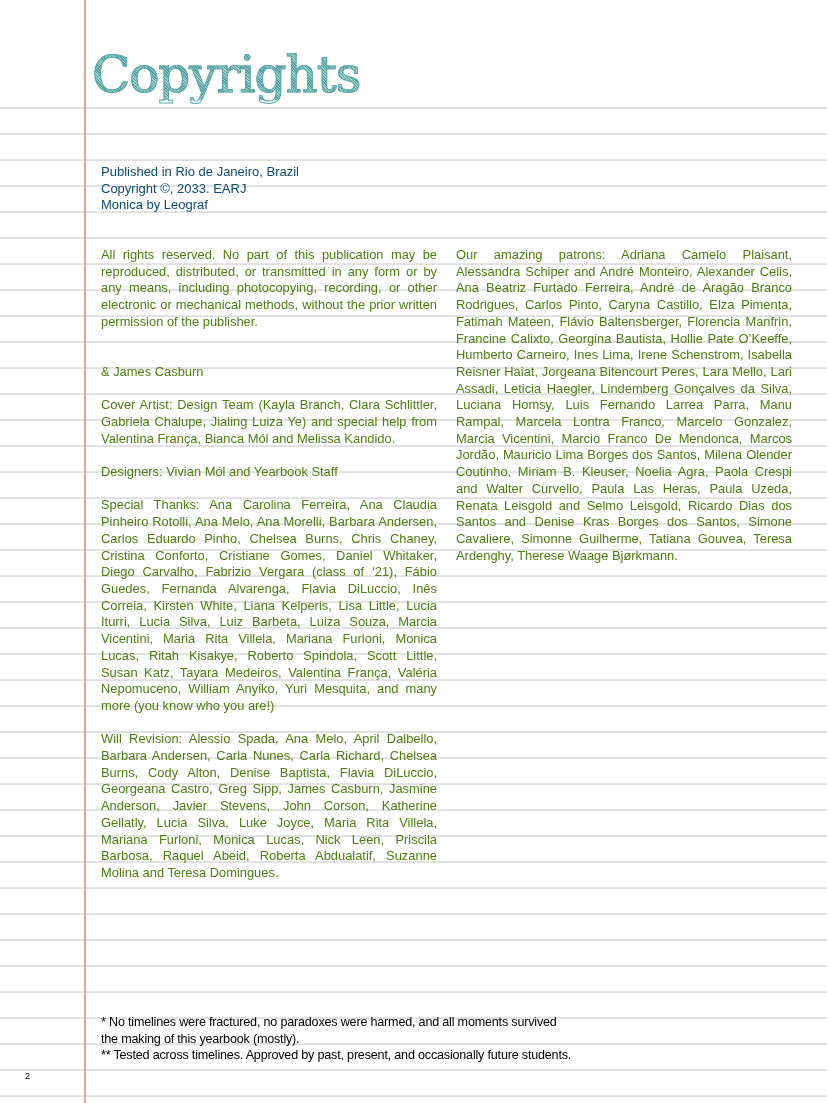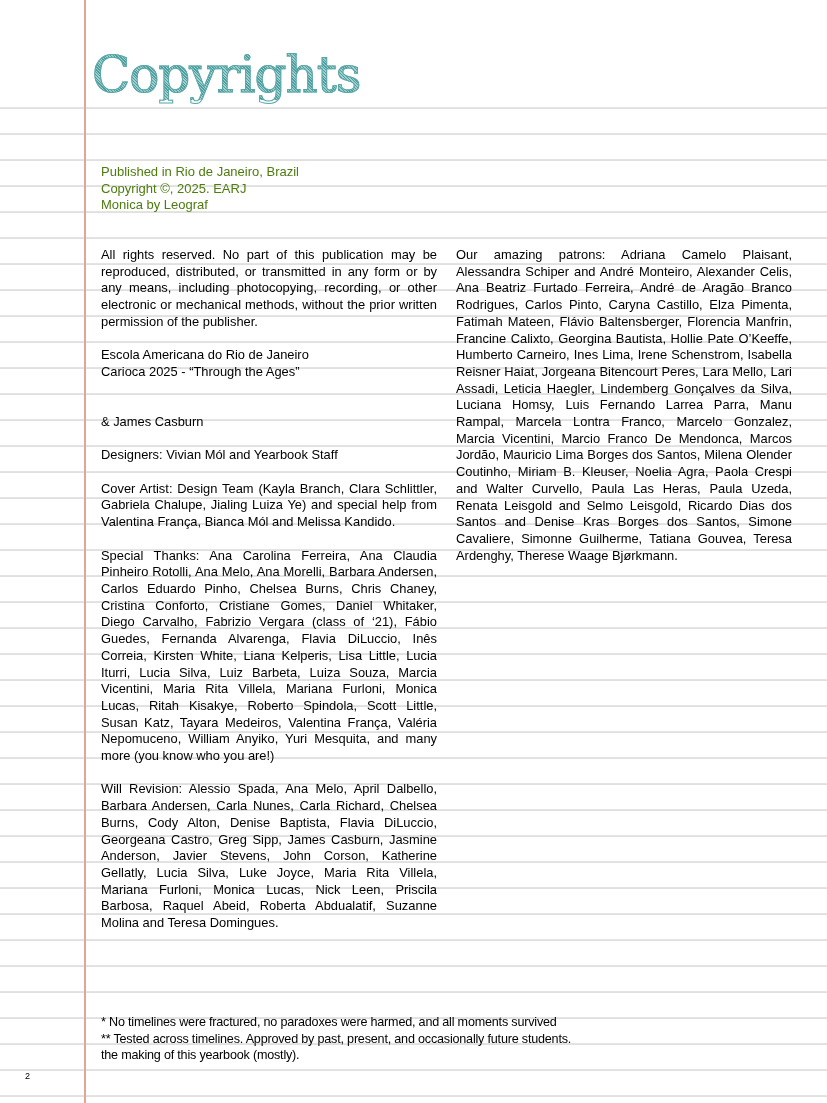--- a/index.html
+++ b/index.html
@@ -28,25 +28,25 @@
     position: absolute; left: 92px; top: 50px;
     font-family: "DejaVu Serif", serif; font-weight: normal;
     font-size: 50px; letter-spacing: -1px; line-height: 1;
     color: transparent;
     background-image: repeating-linear-gradient(45deg, #4f9fa0 0 1px, #9fd0cf 1px 2px);
     -webkit-background-clip: text; background-clip: text;
     -webkit-text-stroke: 1px #5aa7a8;
   }
   .pubinfo {
     position: absolute; left: 101px; top: 164px;
-    font-size: 13px; line-height: 16.7px; color: #4d7c0f;
+    font-size: 13px; line-height: 16.7px; color: #0c4a6e;
   }
   .col {
     position: absolute; top: 247px; width: 336px;
-    font-size: 12.9px; line-height: 16.7px; color: #000000;
+    font-size: 12.9px; line-height: 16.7px; color: #4d7c0f;
     text-align: justify;
   }
   .col.left { left: 101px; }
   .col.right { left: 456px; }
   .col p { margin: 0 0 16.7px 0; }
   .footnotes {
     position: absolute; left: 101px; top: 1014px;
     font-size: 12.6px; line-height: 16.7px; color: #000000; letter-spacing: -0.2px;
   }
   .page-num {
@@ -57,43 +57,39 @@
 <body>
 
 <div class="paper"></div>
 <div class="paper-mask"></div>
 <div class="margin-line"></div>
 
 <h1 class="title" style="margin:0">Copyrights</h1>
 
 <div class="pubinfo">
   <div>Published in Rio de Janeiro, Brazil</div>
-  <div>Copyright ©, 2025. EARJ</div>
+  <div>Copyright ©, 2033. EARJ</div>
   <div>Monica by Leograf</div>
 </div>
 
 <div class="col left">
   <p>All rights reserved. No part of this publication may be reproduced, distributed, or transmitted in any form or by any means, including photocopying, recording, or other electronic or mechanical methods, without the prior written permission of the publisher.</p>
   <p>
-    <span>Escola Americana do Rio de Janeiro</span><br>
-    <span>Carioca 2025 - “Through the Ages”</span>
-  </p>
-  <p>
     <br>
     <span>&amp; James Casburn</span>
   </p>
+  <p>Cover Artist: Design Team (Kayla Branch, Clara Schlittler, Gabriela Chalupe, Jialing Luiza Ye) and special help from Valentina França, Bianca Mól and Melissa Kandido.</p>
   <p>Designers: Vivian Mól and Yearbook Staff</p>
-  <p>Cover Artist: Design Team (Kayla Branch, Clara Schlittler, Gabriela Chalupe, Jialing Luiza Ye) and special help from Valentina França, Bianca Mól and Melissa Kandido.</p>
   <p>Special Thanks: Ana Carolina Ferreira, Ana Claudia Pinheiro Rotolli, Ana Melo, Ana Morelli, Barbara Andersen, Carlos Eduardo Pinho, Chelsea Burns, Chris Chaney, Cristina Conforto, Cristiane Gomes, Daniel Whitaker, Diego Carvalho, Fabrizio Vergara (class of ‘21), Fábio Guedes, Fernanda Alvarenga, Flavia DiLuccio, Inês Correia, Kirsten White, Liana Kelperis, Lisa Little, Lucia Iturri, Lucia Silva, Luiz Barbeta, Luiza Souza, Marcia Vicentini, Maria Rita Villela, Mariana Furloni, Monica Lucas, Ritah Kisakye, Roberto Spindola, Scott Little, Susan Katz, Tayara Medeiros, Valentina França, Valéria Nepomuceno, William Anyiko, Yuri Mesquita, and many more (you know who you are!)</p>
   <p>Will Revision: Alessio Spada, Ana Melo, April Dalbello, Barbara Andersen, Carla Nunes, Carla Richard, Chelsea Burns, Cody Alton, Denise Baptista, Flavia DiLuccio, Georgeana Castro, Greg Sipp, James Casburn, Jasmine Anderson, Javier Stevens, John Corson, Katherine Gellatly, Lucia Silva, Luke Joyce, Maria Rita Villela, Mariana Furloni, Monica Lucas, Nick Leen, Priscila Barbosa, Raquel Abeid, Roberta Abdualatif, Suzanne Molina and Teresa Domingues.</p>
 </div>
 
 <div class="col right">
   <p>Our amazing patrons: Adriana Camelo Plaisant, Alessandra Schiper and André Monteiro, Alexander Celis, Ana Beatriz Furtado Ferreira, André de Aragão Branco Rodrigues, Carlos Pinto, Caryna Castillo, Elza Pimenta, Fatimah Mateen, Flávio Baltensberger, Florencia Manfrin, Francine Calixto, Georgina Bautista, Hollie Pate O’Keeffe, Humberto Carneiro, Ines Lima, Irene Schenstrom, Isabella Reisner Haiat, Jorgeana Bitencourt Peres, Lara Mello, Lari Assadi, Leticia Haegler, Lindemberg Gonçalves da Silva, Luciana Homsy, Luis Fernando Larrea Parra, Manu Rampal, Marcela Lontra Franco, Marcelo Gonzalez, Marcia Vicentini, Marcio Franco De Mendonca, Marcos Jordão, Mauricio Lima Borges dos Santos, Milena Olender Coutinho, Miriam B. Kleuser, Noelia Agra, Paola Crespi and Walter Curvello, Paula Las Heras, Paula Uzeda, Renata Leisgold and Selmo Leisgold, Ricardo Dias dos Santos and Denise Kras Borges dos Santos, Simone Cavaliere, Simonne Guilherme, Tatiana Gouvea, Teresa Ardenghy, Therese Waage Bjørkmann.</p>
 </div>
 
 <div class="footnotes">
   <div>* No timelines were fractured, no paradoxes were harmed, and all moments survived</div>
+  <div>the making of this yearbook (mostly).</div>
   <div>** Tested across timelines. Approved by past, present, and occasionally future students.</div>
-  <div>the making of this yearbook (mostly).</div>
 </div>
 
 <div class="page-num">2</div>
 
 </body></html>

